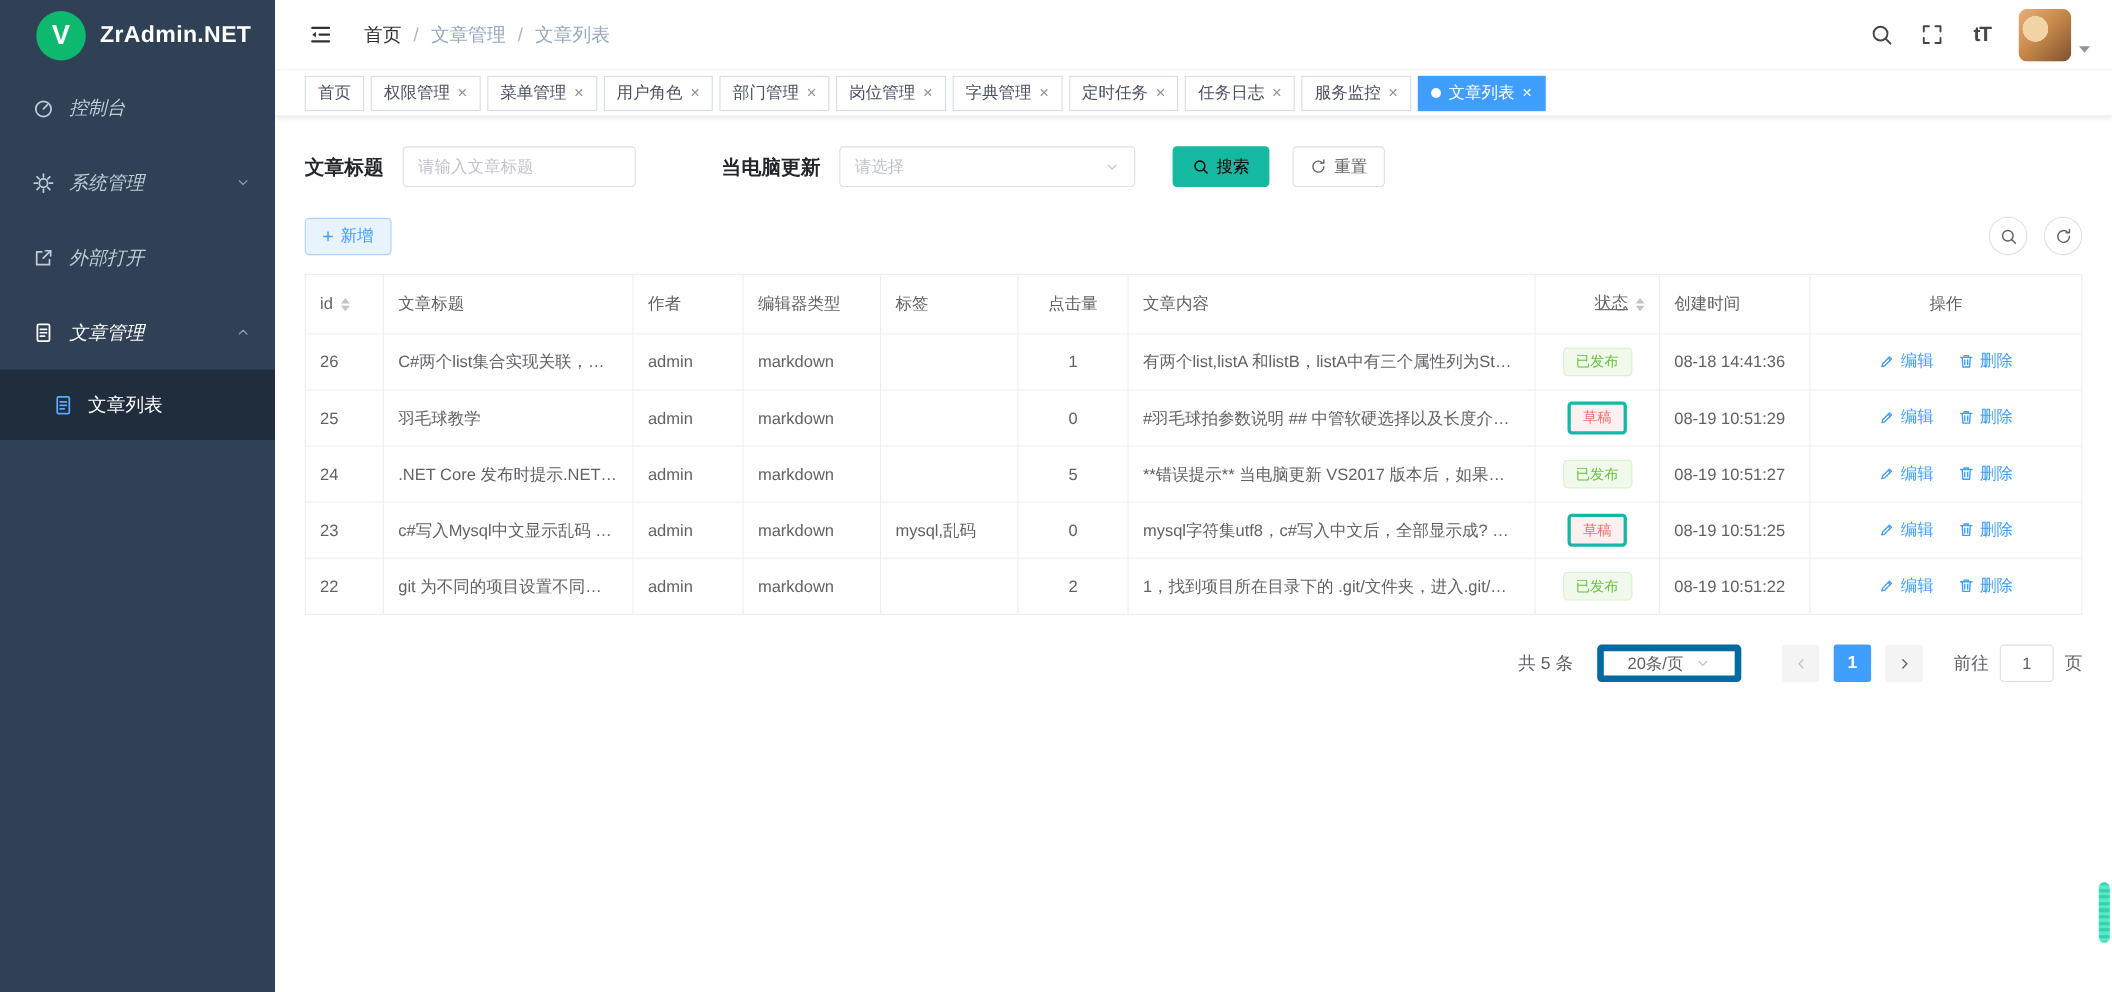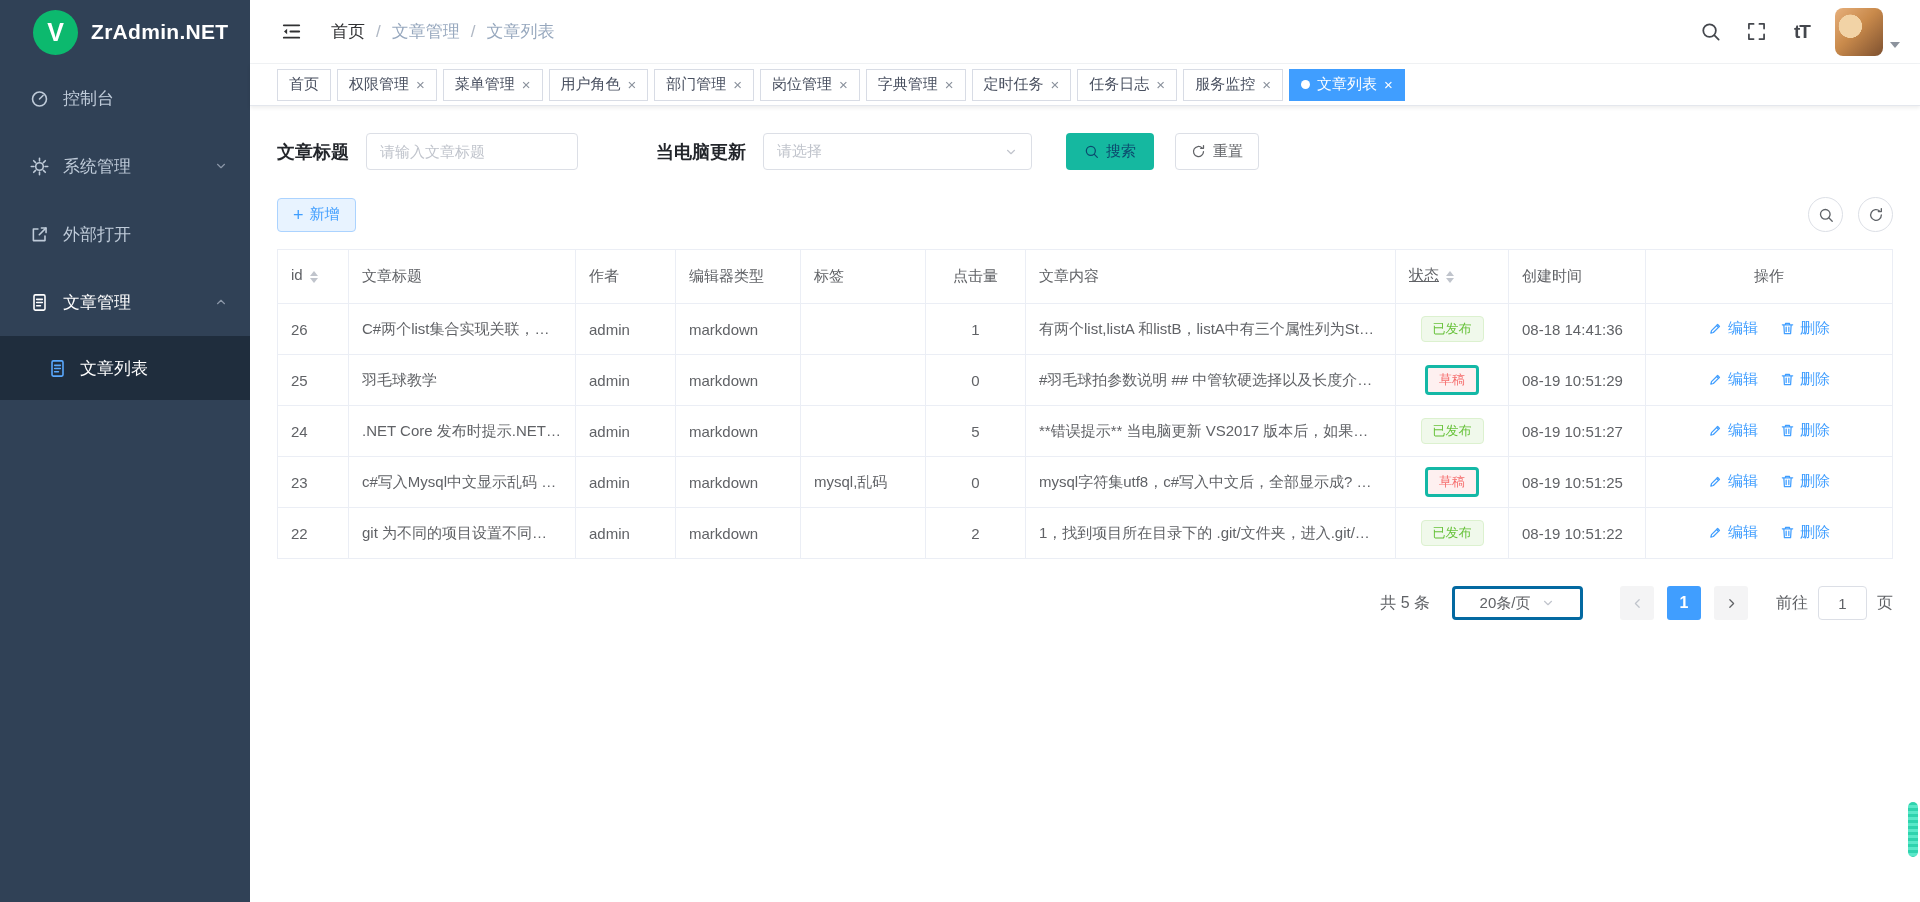--- a/index.html
+++ b/index.html
@@ -8,21 +8,21 @@
   .app{display:flex;width:100%;height:100%;}
 
   
   .sidebar{width:250px;height:100%;background:var(--sidebar-bg,#304156);flex-shrink:0;display:flex;flex-direction:column;}
   .logo{height:64px;display:flex;align-items:center;gap:13px;padding-left:33px;cursor:pointer;}
   .logo-circle{width:45px;height:45px;border-radius:50%;background:var(--logo-green,#0cb96e);color:#fff;
     font-size:25px;font-weight:700;display:flex;align-items:center;justify-content:center;}
   .logo-title{color:#fff;font-size:21px;font-weight:700;letter-spacing:.3px;}
   .menu-item{height:68px;display:flex;align-items:center;gap:14px;padding:0 22px 0 30px;color:#bfcbd9;font-size:17px;cursor:pointer;}
   .menu-item.expanded{color:#fff;}
-  .menu-item .mi-label{flex:1;}
+  .menu-item .mi-label{flex:1;font-style:italic;}
   .menu-item .arrow{color:#8b97a8;margin-left:auto;display:flex;}
   .menu-item .arrow svg{width:14px;height:14px;}
   .submenu-item{height:64px;display:flex;align-items:center;gap:13px;padding:0 22px 0 48px;font-size:17px;color:#fff;
     background:var(--sidebar-active-bg,#1f2d3d);cursor:pointer;}
   .submenu-item .subicn{color:#5aa9ff;}
   .icn{display:inline-flex;}
   .icn svg{width:19px;height:19px;display:block;}
   .icn.sm svg{width:15px;height:15px;}
 
   
@@ -61,21 +61,21 @@
   .f-label{font-size:18px;font-weight:700;color:#23262b;}
   .f-label.lbl2{margin-left:78px;}
   .f-input{width:212px;height:37px;margin-left:17px;border:1px solid #dcdfe6;border-radius:4px;padding:0 13px;
     font-size:15px;color:#606266;outline:none;}
   .f-input::placeholder{color:#c0c4cc;}
   .f-select{width:269px;height:37px;margin-left:17px;border:1px solid #dcdfe6;border-radius:4px;display:flex;align-items:center;
     justify-content:space-between;padding:0 13px;color:#c0c4cc;font-size:15px;cursor:pointer;}
   .sel-arrow{color:#c0c4cc;display:flex;}
   .sel-arrow svg{width:14px;height:14px;}
   .btn-search{height:37px;margin-left:34px;padding:0 18px;border:none;border-radius:4px;background:var(--search-button,#15b8a0);
-    color:#0c4a6e;font-size:15px;display:inline-flex;align-items:center;gap:7px;cursor:pointer;}
+    color:#000000;font-size:15px;display:inline-flex;align-items:center;gap:7px;cursor:pointer;}
   .btn-search svg,.btn-reset svg{width:15px;height:15px;}
   .btn-reset{height:37px;margin-left:21px;padding:0 15px;border:1px solid #dcdfe6;border-radius:4px;background:#fff;
     color:#606266;font-size:15px;display:inline-flex;align-items:center;gap:7px;cursor:pointer;}
   .bi{display:flex;}
 
   .toolbar-row{margin-top:27px;display:flex;align-items:center;}
   .btn-add{height:34px;padding:0 15px;border:1px solid #abd3ff;background:#e8f3ff;color:var(--accent-blue,#409eff);
     border-radius:4px;font-size:15px;display:inline-flex;align-items:center;gap:6px;cursor:pointer;}
   .btn-add .plus{font-size:18px;line-height:1;}
   .tool-circles{margin-left:auto;display:flex;gap:15px;}
@@ -94,21 +94,21 @@
   .sorter .down{border-top:5px solid #c0c4cc;}
   .badge{display:inline-block;padding:4px 11px;border-radius:4px;font-size:13px;line-height:1.2;}
   .badge.published{background:var(--badge-published-bg,#f0f9eb);color:var(--badge-published-text,#67c23a);border:1px solid #dcf1cf;}
   .badge.draft{background:var(--badge-draft-bg,#fef0f0);color:var(--badge-draft-text,#f56c6c);border:3px solid #14b8a6;}
   .act-link{color:var(--accent-blue,#409eff);display:inline-flex;align-items:center;gap:5px;margin:0 11px;cursor:pointer;white-space:nowrap;text-align:center;}
   .act-link svg{width:15px;height:15px;}
 
   
   .pager{margin-top:27px;display:flex;align-items:center;justify-content:flex-end;font-size:16px;color:#606266;}
   .pg-total{margin-right:22px;}
-  .pg-size{width:131px;height:34px;border:3px solid #0369a1;border-radius:4px;display:flex;align-items:center;justify-content:center;
+  .pg-size{width:131px;height:34px;border:6px solid #0369a1;border-radius:4px;display:flex;align-items:center;justify-content:center;
     gap:11px;font-size:15px;color:#606266;cursor:pointer;margin-right:24px;}
   .pg-btn{width:34px;height:34px;border:none;border-radius:3px;background:#f4f4f5;color:#606266;display:flex;align-items:center;
     justify-content:center;cursor:pointer;margin-left:13px;font-size:16px;}
   .pg-btn svg{width:15px;height:15px;}
   .pg-btn.prev{color:#c0c4cc;}
   .pg-btn.page.active{background:var(--accent-blue,#409eff);color:#fff;font-weight:700;}
   .pg-goto{margin-left:28px;}
   .pg-goto.unit{margin-left:10px;}
   .pg-input{width:49px;height:34px;border:1px solid #dcdfe6;border-radius:4px;text-align:center;font-size:15px;color:#606266;
     margin-left:10px;outline:none;}
@@ -346,21 +346,21 @@
               <th><span>id</span><span class="sorter">
                   <i class="up"></i>
                   <i class="down"></i>
                 </span></th>
               <th><span>文章标题</span></th>
               <th><span>作者</span></th>
               <th><span>编辑器类型</span></th>
               <th><span>标签</span></th>
               <th style="text-align: center;"><span>点击量</span></th>
               <th><span>文章内容</span></th>
-              <th style="text-align: left; text-decoration: underline;"><span>状态</span><span class="sorter">
+              <th style="text-align: right; text-decoration: underline;"><span>状态</span><span class="sorter">
                   <i class="up"></i>
                   <i class="down"></i>
                 </span></th>
               <th><span>创建时间</span></th>
               <th style="text-align: center;"><span>操作</span></th>
             </tr>
           </thead>
         <tbody id="gbody">
             <tr>
               <td>26</td>

